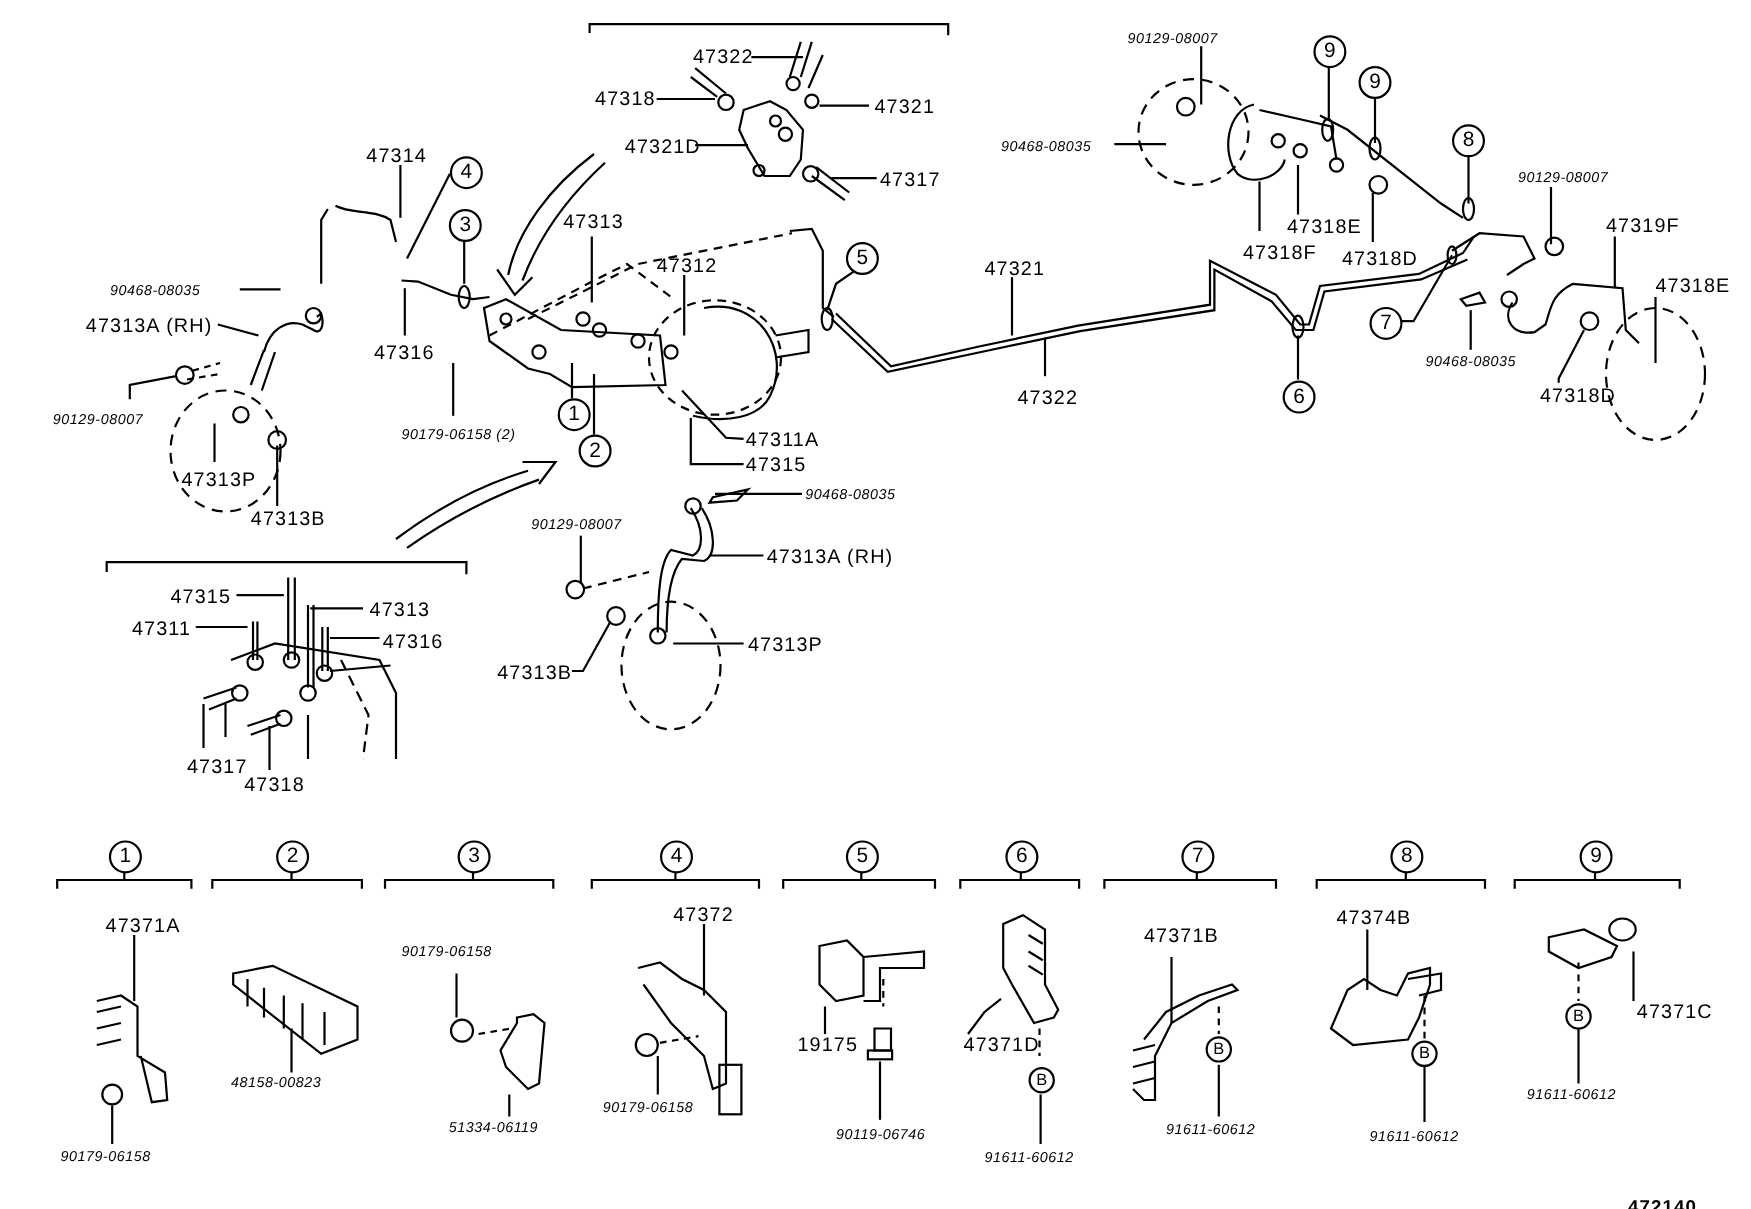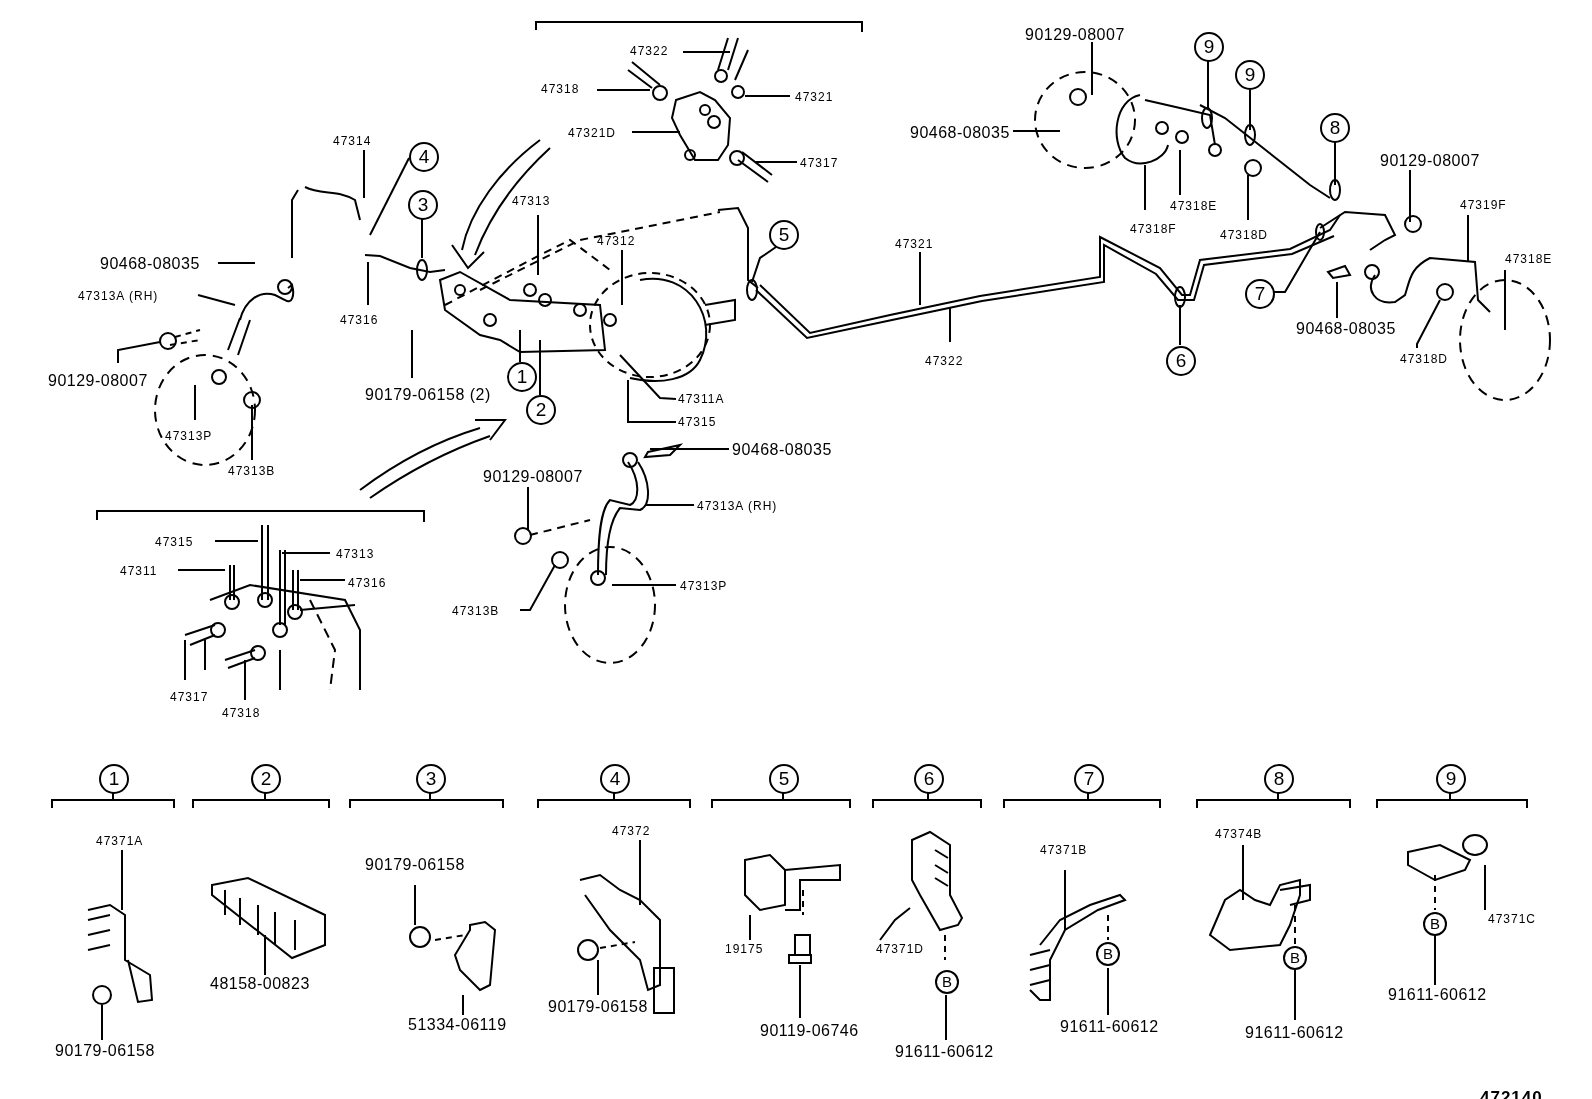--- a/index.html
+++ b/index.html
@@ -1,19 +1,19 @@
 <!DOCTYPE html>
 <html><head>
 <meta charset="utf-8">
 <style>
   html, body { margin: 0; padding: 0; background: #ffffff; }
   body { width: 1592px; height: 1099px; position: relative; overflow: hidden; font-family: "Liberation Sans", sans-serif; color: #000; }
   #diagram { position: absolute; left: 0; top: 0; width: 1592px; height: 1099px; }
-  .lbl { position: absolute; font-family: "Liberation Sans", sans-serif; font-size: 12px; letter-spacing: 1px; line-height: 18px; white-space: nowrap; color: #000; cursor: pointer; }
-  .lbl.sm { font-size: 16px; letter-spacing: 0.5px; }
+  .lbl { position: absolute; font-family: "Liberation Sans", sans-serif; font-size: 18px; letter-spacing: 1px; line-height: 18px; white-space: nowrap; color: #000; cursor: pointer; }
+  .lbl.sm { font-size: 13px; letter-spacing: 0.5px; font-style: italic; }
   .circ { position: absolute; width: 26px; height: 26px; border: 2px solid #000; border-radius: 50%; text-align: center; line-height: 26px; font-size: 19px; background: #fff; font-family: "Liberation Sans", sans-serif; cursor: pointer; }
   .circ.b { width: 20px; height: 20px; line-height: 20px; font-size: 15px; }
   .figno { position: absolute; font-size: 17px; font-weight: bold; letter-spacing: 1px; margin-top: 44px; }
 </style>
 </head>
 <body>
 
 <svg id="diagram" viewBox="0 0 1592 1099" xmlns="http://www.w3.org/2000/svg" fill="none" stroke="#000" stroke-width="2">
 
   <path d="M536 30 V22 H862 V32"></path>

